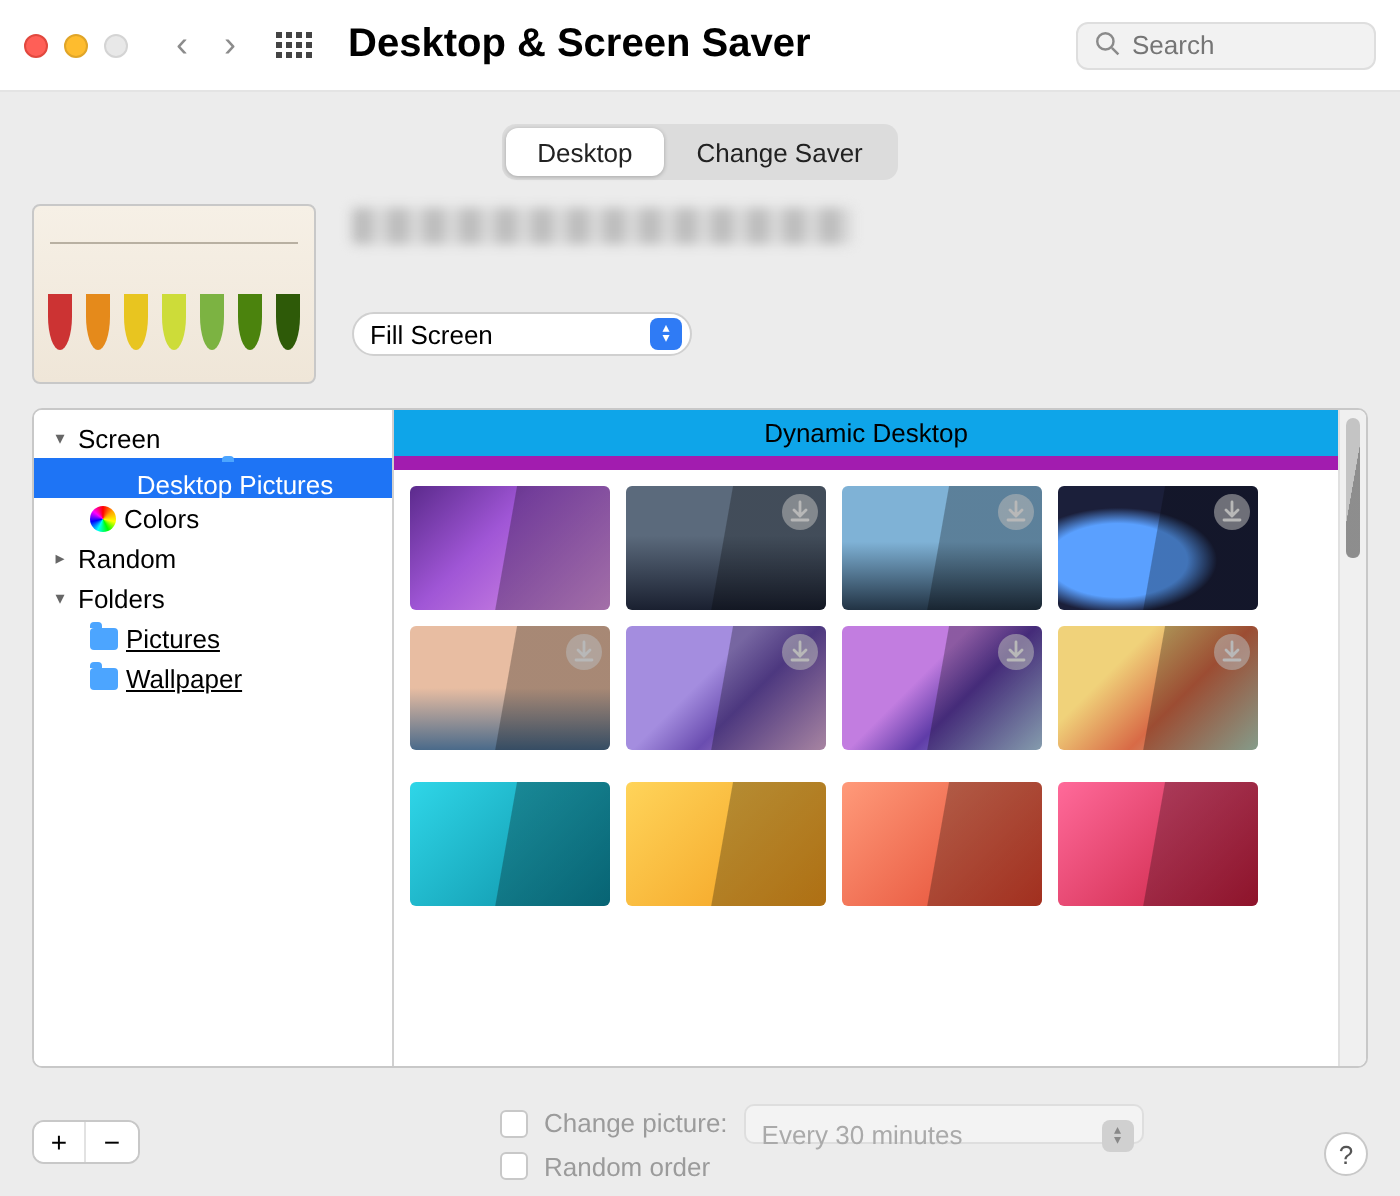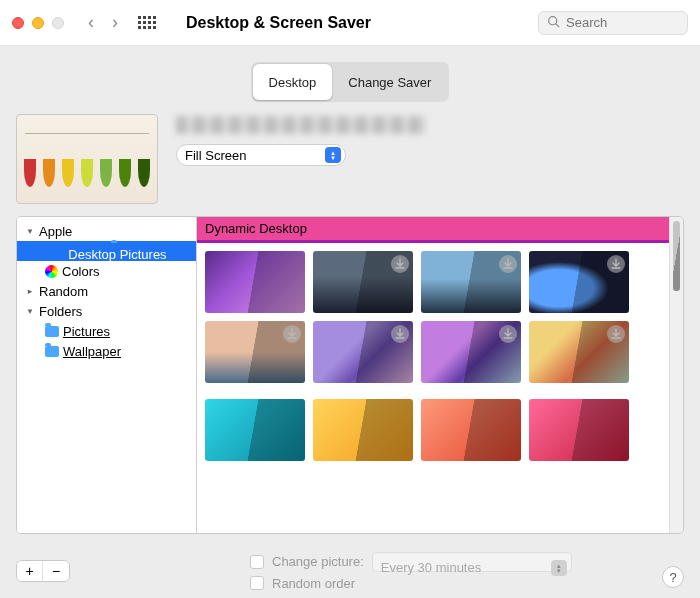--- a/index.html
+++ b/index.html
@@ -8,60 +8,60 @@
   
   .titlebar { display: flex; align-items: center; height: 46px; padding: 0 12px; border-bottom: 1px solid #e4e4e4; gap: 12px; }
   .traffic { display: flex; gap: 8px; }
   .dot { width: 12px; height: 12px; border-radius: 50%; }
   .dot.red { background: #ff5f57; border: 0.5px solid #e1483e; }
   .dot.yellow { background: #febc2e; border: 0.5px solid #e0a528; }
   .dot.green { background: #e8e8e8; border: 0.5px solid #d4d4d4; }
   .navarrows { display: flex; gap: 18px; margin-left: 12px; color: #8c8c8c; font-size: 18px; }
   .gridicon { margin-left: 8px; display: grid; grid-template-columns: repeat(4,3px); grid-template-rows: repeat(3,3px); gap: 2px; }
   .gridicon span { background: #444; }
-  .title { font-weight: 600; font-size: 16px; margin-left: 18px; }
+  .title { font-weight: 600; font-size: 20px; margin-left: 6px; }
   .searchwrap { margin-left: auto; display: flex; align-items: center; gap: 6px; background: #f2f2f2; border: 0.5px solid #dedede; border-radius: 6px; padding: 3px 8px; width: 150px; height: 24px; color: #8a8a8a; }
   .searchwrap input { border: none; background: transparent; outline: none; font-size: 13px; width: 100%; color: #b91c1c; }
 
   
   .main { background: #ececec; height: 552px; padding: 16px 16px 10px 16px; display: flex; flex-direction: column; gap: 12px; }
-  .seg { align-self: center; display: flex; background: #dcdcdc; border-radius: 7px; padding: 2px; height: 40px; }
+  .seg { align-self: center; display: flex; background: #dcdcdc; border-radius: 7px; padding: 2px; height: 28px; }
   .seg button { border: none; background: transparent; padding: 0 16px; font-size: 13px; border-radius: 6px; cursor: pointer; color: #222; }
   .seg button.active { background: #fff; box-shadow: 0 0.5px 2px rgba(0,0,0,.25); }
 
   .preview-row { display: flex; gap: 18px; align-items: flex-start; }
   .preview { width: 142px; height: 90px; border: 1px solid #c8c8c8; border-radius: 4px; background: #faf2e8 linear-gradient(#f6f0e6,#efe6d8); position: relative; overflow: hidden; }
   .leaves { position: absolute; bottom: 16px; left: 0; right: 0; display: flex; justify-content: space-evenly; }
   .leaf { width: 12px; height: 28px; border-radius: 0 0 50% 50% / 0 0 60% 60%; }
   .leaf:nth-child(1){background:#c33;} .leaf:nth-child(2){background:#e58a1b;} .leaf:nth-child(3){background:#e8c520;}
   .leaf:nth-child(4){background:#cddc39;} .leaf:nth-child(5){background:#7cb342;} .leaf:nth-child(6){background:#4b830d;}
   .leaf:nth-child(7){background:#2e5a08;}
   .preview .line { position: absolute; top: 18px; left: 8px; right: 8px; height: 1px; background: #b8b0a2; }
 
   .preview-meta { flex: 1; display: flex; flex-direction: column; gap: 10px; padding-top: 2px; }
   .blur-strip { height: 18px; width: 250px; filter: blur(3px); background: repeating-linear-gradient(90deg,#bdbdbd 0 10px,#d7d7d7 10px 18px); border-radius: 2px; }
-  .fill-select { display: flex; align-items: center; justify-content: space-between; width: 170px; height: 22px; background: #fff; border: 1px solid #d0d0d0; border-radius: 11px; padding: 0 4px 0 8px; font-size: 13px; cursor: pointer; }
+  .fill-select { display: flex; align-items: center; justify-content: space-between; width: 170px; height: 22px; background: #fff; border: 1px solid #d0d0d0; border-radius: 11px; padding: 0 4px 0 8px; font-size: 13px; cursor: pointer; margin-top: 24px; }
   .stepper { width: 16px; height: 16px; background: #2f7bf5; border-radius: 4px; display:flex;flex-direction:column;align-items:center;justify-content:center;line-height:5px;color:#fff;font-size:7px; }
 
   .browser { display: flex; gap: 0; flex: 1; border: 1px solid #c8c8c8; border-radius: 5px; overflow: hidden; background: #fff; min-height: 0; }
   .sidebar { width: 180px; background: #fff; border-right: 1px solid #d0d0d0; padding: 4px 0; font-size: 13px; overflow: auto; }
   .tree-row { display: flex; align-items: center; gap: 4px; padding: 2px 6px 2px 8px; height: 20px; cursor: default; }
   .tree-row.selected { background: #1e74f5; color: #fff; flex-direction: column; }
   .disc { font-size: 9px; color: #666; width: 10px; display:inline-block; text-align:center; }
   .folder { width: 14px; height: 11px; background: #4ca5ff; border-radius: 2px 2px 2px 2px; position: relative; }
   .folder::before { content:""; position:absolute; top:-3px; left:0; width:6px; height:3px; background:#4ca5ff; border-radius:2px 2px 0 0; }
   .colorwheel { width: 13px; height: 13px; border-radius:50%; background: conic-gradient(red,orange,yellow,lime,cyan,blue,magenta,red); }
   .indent1 { padding-left: 28px; }
   .indent2 { padding-left: 28px; text-decoration: underline; }
 
   .gallery { flex: 1; overflow: hidden; display: flex; }
   .gallery-inner { flex:1; overflow-y: auto; }
   .scrollbar { width: 14px; background: #f0f0f0; border-left: 1px solid #e0e0e0; position: relative; }
   .scrollbar .thumb { position:absolute; top:4px; left:3px; right:3px; height:70px; background:#c4c4c4; border-radius:4px; }
-  .section-h { font-size: 13px; padding: 4px 8px; border-bottom: 3px solid #a21caf; background:#ec4899; }
+  .section-h { font-size: 13px; padding: 4px 8px; border-bottom: 7px solid #a21caf; background:#0ea5e9;text-align:center; }
   .thumbs { display: flex; flex-wrap: wrap; gap: 8px; padding: 8px; }
   .thumb { width: 100px; height: 62px; border-radius: 3px; position: relative; cursor: pointer; }
   .thumb .dl { position:absolute; top:4px; right:4px; width:18px;height:18px;border-radius:50%;background:rgba(255,255,255,.55);display:flex;align-items:center;justify-content:center;color:#fff;font-size:11px; }
   .thumb .dl svg { stroke:#fff; }
 
   .bottombar { display: flex; align-items: center; gap: 10px; padding-top: 8px; height: 42px;}
   .plusminus { display: flex; border: 1px solid #c8c8c8; border-radius: 6px; background: #fff; overflow:hidden; height:22px; }
   .plusminus button { border:none;background:#fff;width:26px;font-size:14px;cursor:pointer;}
   .plusminus button:first-child { border-right: 1px solid #e2e2e2; }
   .opts { margin-left: 170px; display:flex;flex-direction:column;gap:4px; }
@@ -151,21 +151,21 @@
         <span>Fill Screen</span>
         <span class="stepper">▴<br>▾</span>
       </div>
     </div>
   </div>
 
   <div class="browser">
     <div class="sidebar">
       <div class="tree-row">
         <span class="disc">▾</span>
-        <span>Apple</span>
+        <span>Screen</span>
       </div>
       <div class="tree-row indent1 selected">
         <span class="folder"></span>
         <span>Desktop Pictures</span>
       </div>
       <div class="tree-row indent1">
         <span class="colorwheel"></span>
         <span>Colors</span>
       </div>
       <div class="tree-row">

